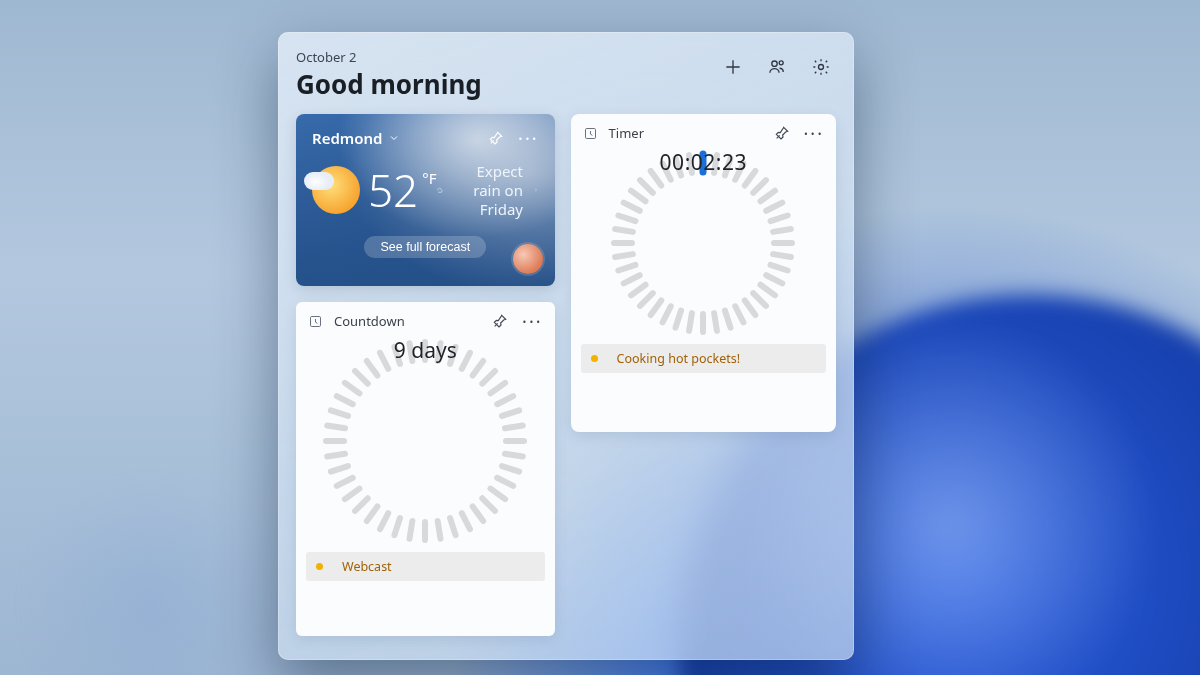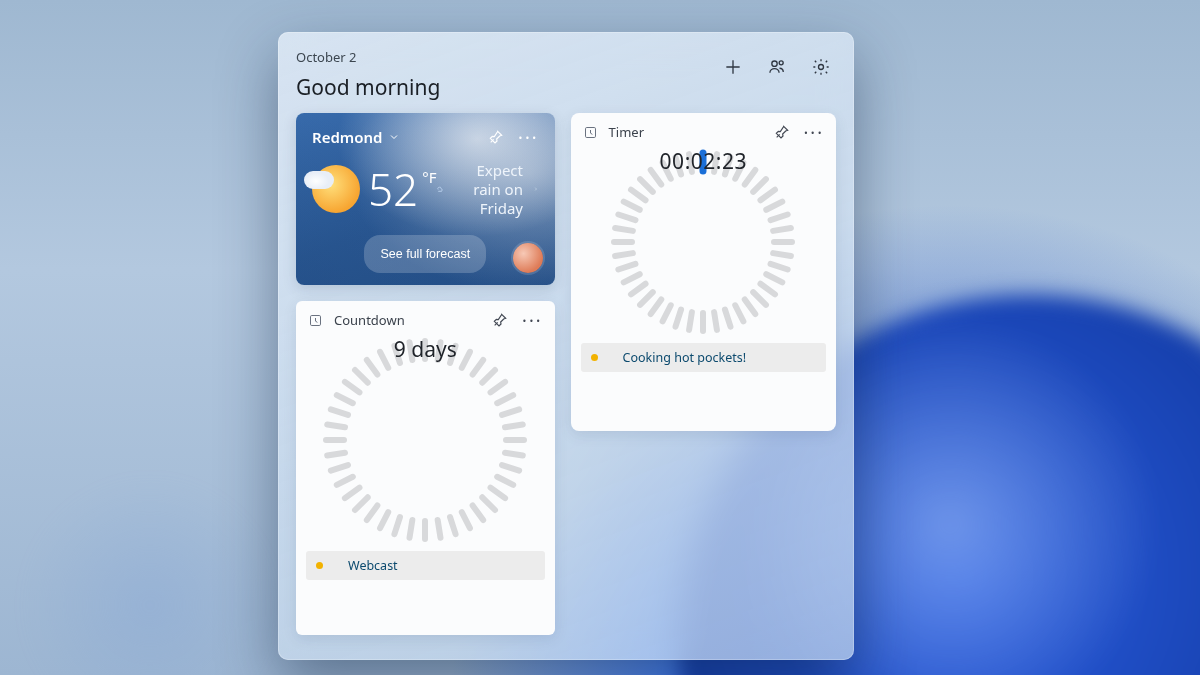--- a/index.html
+++ b/index.html
@@ -31,21 +31,21 @@
     box-shadow: 0 24px 60px rgba(10, 30, 60, 0.45), 0 0 0 1px rgba(255,255,255,0.25) inset;
     backdrop-filter: blur(16px);
     padding: 16px 18px 18px 18px;
   }
 
   .panel-header {
     display: flex; align-items: flex-start; justify-content: space-between;
     margin-bottom: 12px;
   }
   .date-line { font-size: 13px; color: #3c4650; }
-  .greeting  { font-size: 21px; font-weight: 400; color: #1a1f25; margin-top: 7px; }
+  .greeting  { font-size: 26px; font-weight: 700; color: #1a1f25; margin-top: 0; }
   .header-actions { display:flex; gap: 22px; padding-top: 8px; padding-right: 4px; }
   .hicon {
     width: 22px; height: 22px; display:flex; align-items:center; justify-content:center;
     color:#2f3742; cursor:pointer;
   }
   .hicon svg { width: 20px; height: 20px; }
 
   .cols { display:flex; gap: 16px; align-items:flex-start; }
   .col-left  { width: 302px; display:flex; flex-direction:column; gap:16px; }
   .col-right { width: 310px; display:flex; flex-direction:column; gap:16px; }
@@ -105,21 +105,21 @@
 
   .wright { display:flex; align-items:center; gap:10px; font-size:15px; color:#eef4fb; text-align:right; max-width:140px; cursor:pointer; }
   .wright .txt { line-height:1.25; }
   .wright .rain { width:16px; height:16px; }
   .wright .arrow { width:12px; height:12px; opacity:.9; }
 
   .forecast-btn {
     display:block; margin: 18px auto 0 auto;
     background: rgba(255,255,255,0.20);
     color:#fff; border:none; border-radius:16px;
-    padding:12px 16px; font-size:12.5px; cursor:pointer;
+    padding:4px 16px; font-size:12.5px; cursor:pointer;
   }
   .weather .avatar {
     position:absolute; right:12px; bottom:12px;
     width:30px; height:30px; border-radius:50%;
     background: radial-gradient(circle at 35% 35%, #f7c9b6, #de7b57 70%);
     box-shadow: 0 0 0 2px rgba(255,255,255,0.15);
   }
 
   
   .dial-wrap { position:relative; width:210px; height:210px; margin: 2px auto 6px auto; display:flex; align-items:flex-start; justify-content:center; }
@@ -127,22 +127,22 @@
   .dial-center { position:absolute; text-align:center; color:#1f2329; }
   .dial-center.time { font-size:21px; letter-spacing:0.5px; }
   .dial-center.days { font-size:21px; }
 
   .banner {
     margin: 6px 10px 12px 10px;
     background:#ececec;
     border-radius:3px;
     padding:6px 10px;
     font-size:12.5px;
-    color:#0c4a6e;
-    display:flex; align-items:center; gap:25px;
+    color:#a16207;
+    display:flex; align-items:center; gap:19px;
   }
   .dot { width:7px; height:7px; border-radius:50%; background:#f2b200; flex:none; }
 
   .countdown.card { height: 334px; border-radius: 6px; }
   .timer.card { height: 318px; }
 
   svg { display:block; }
 </style>
 </head>
 <body>

